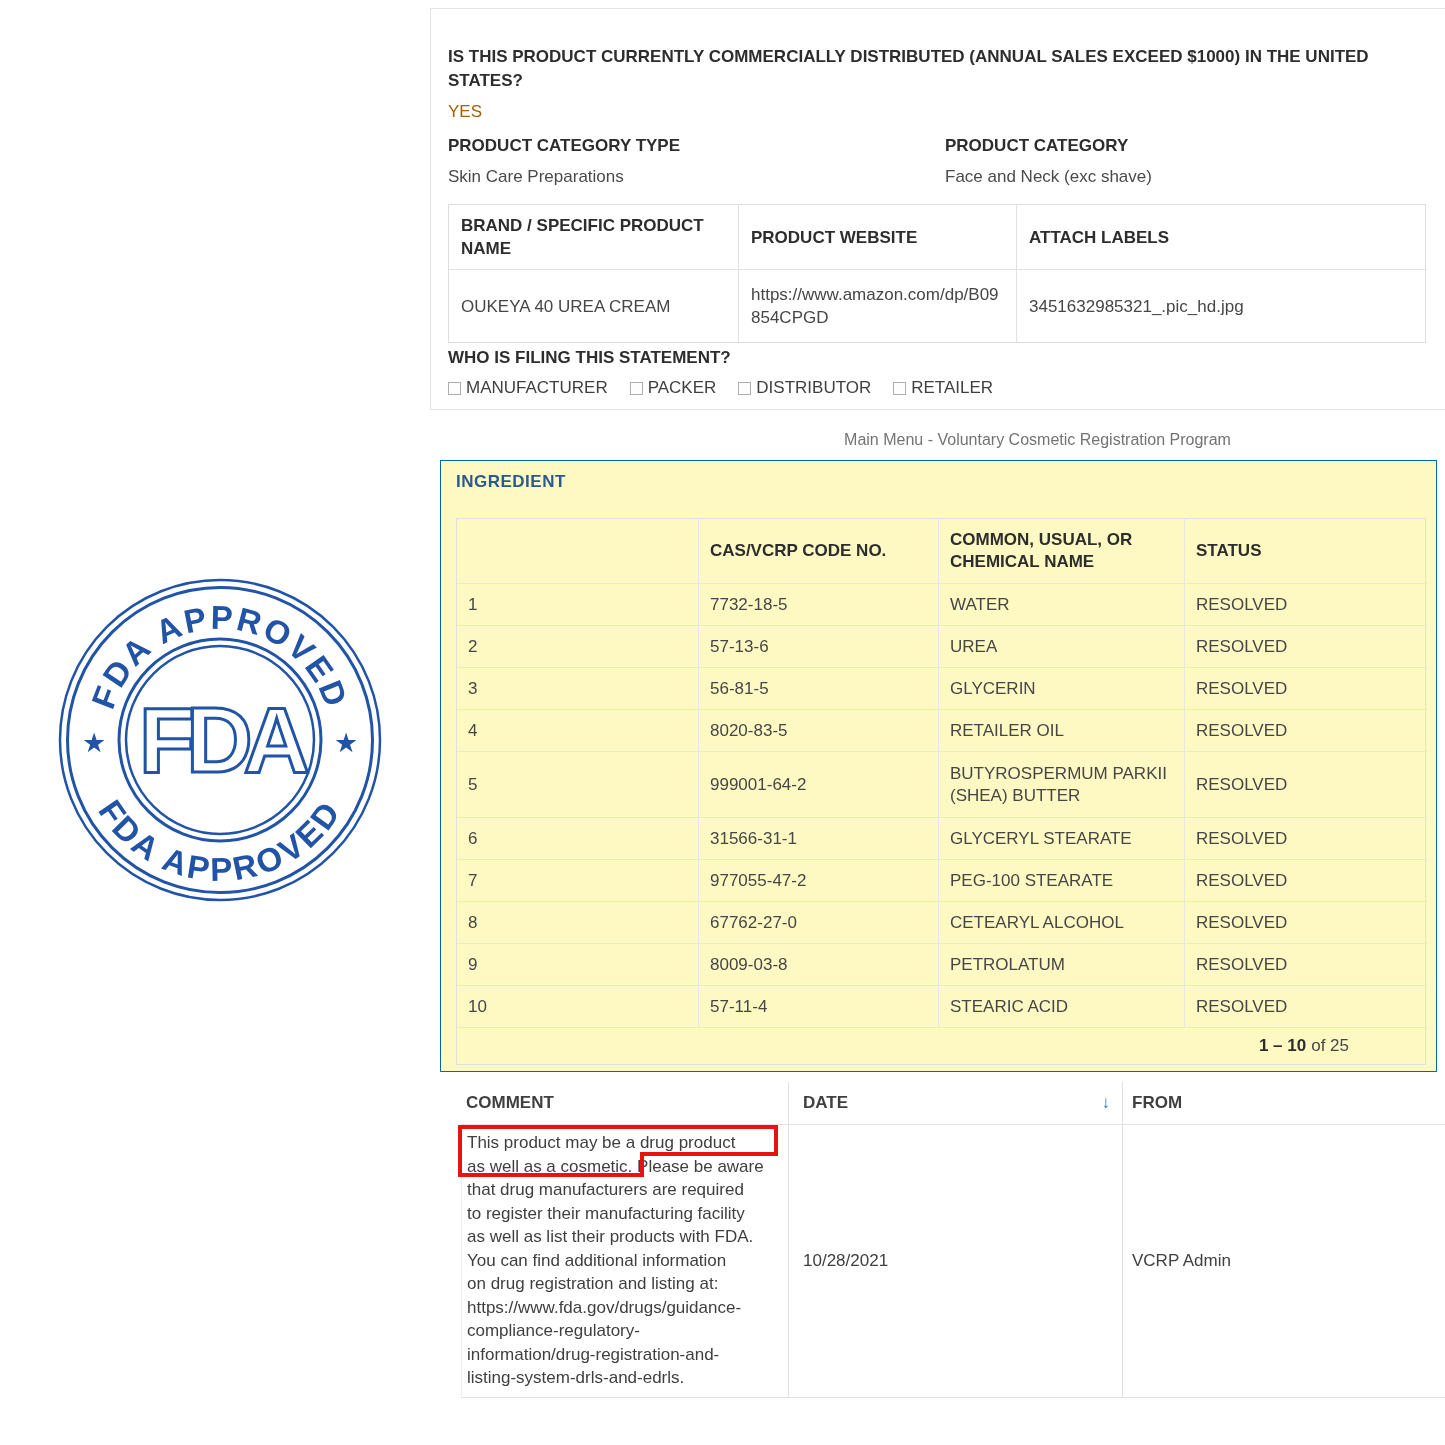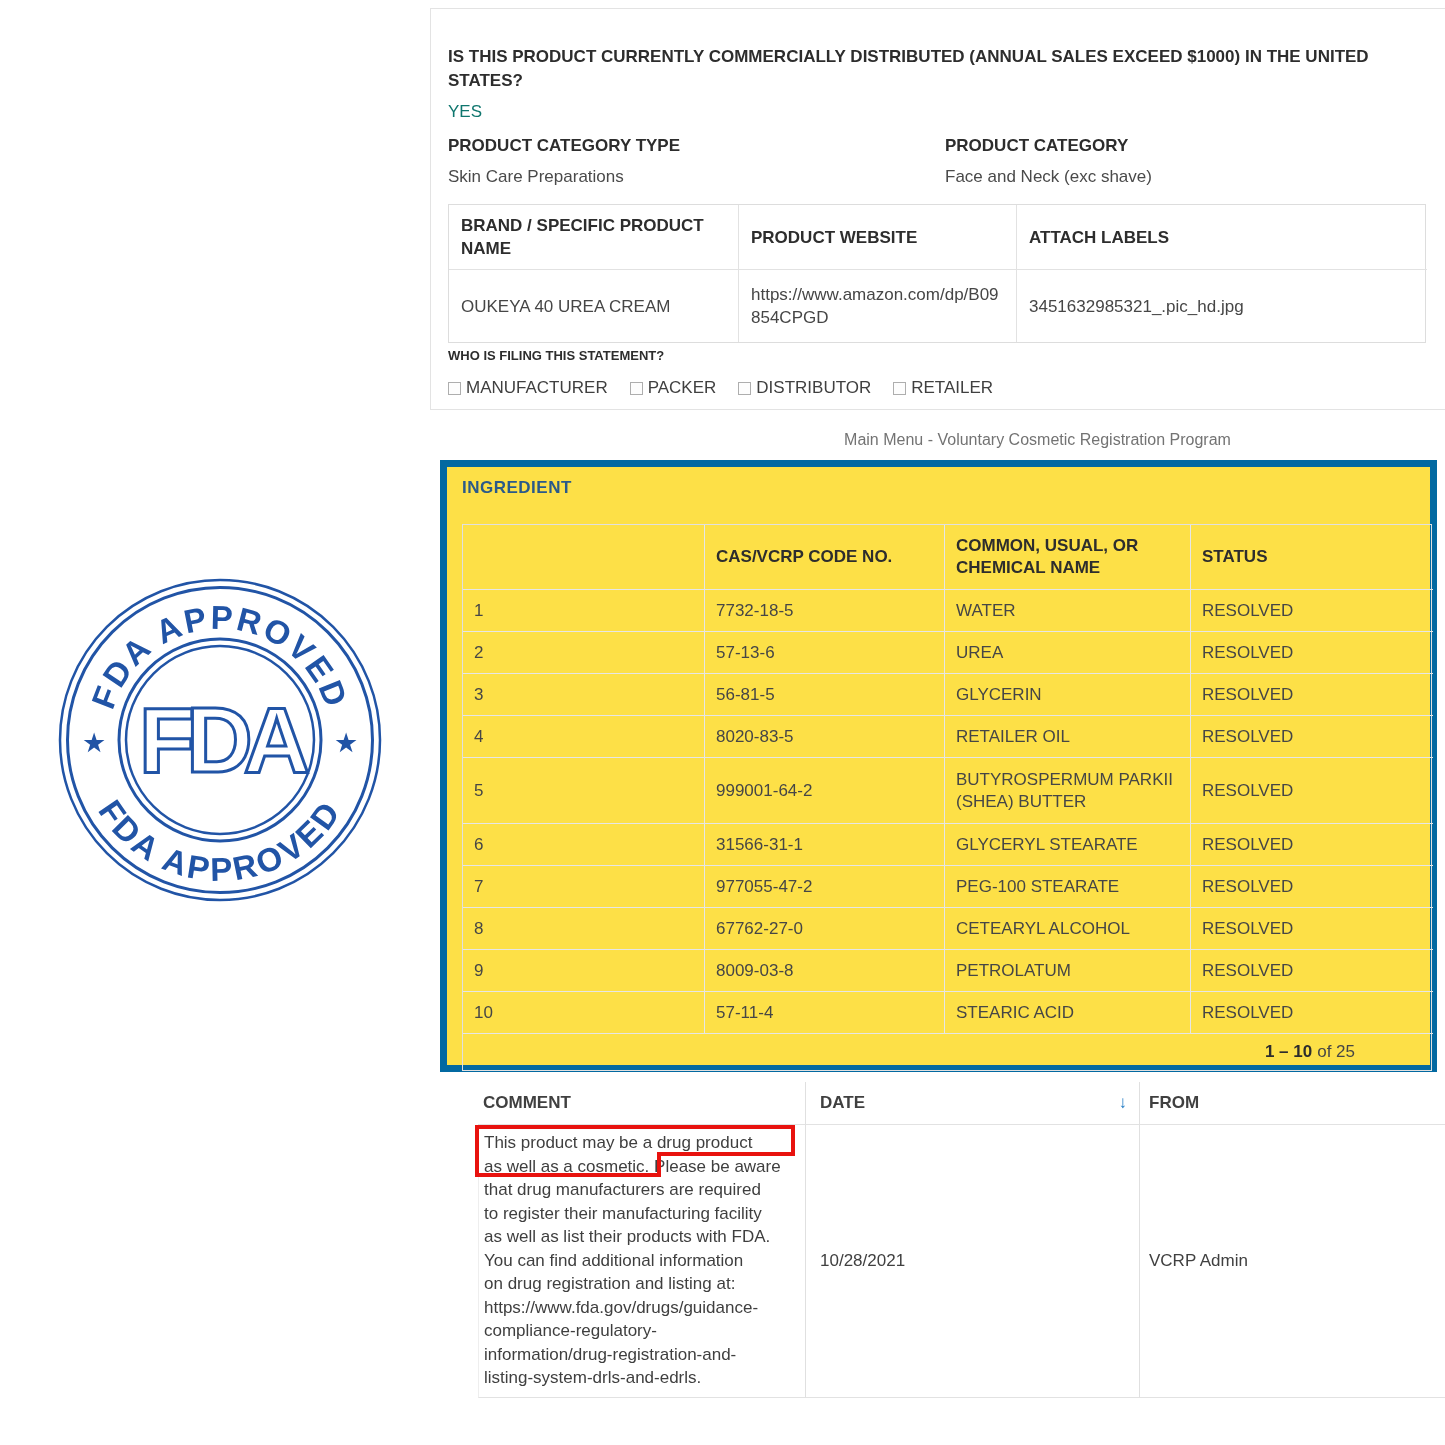--- a/index.html
+++ b/index.html
@@ -8,67 +8,67 @@
 
   .abs { position:absolute; }
 
   
   #stamp { left:55px; top:575px; width:330px; height:330px; }
 
   
   #panel1 { left:430px; top:8px; width:1153px; height:402px; border:1px solid #e3e3e3; background:#fff; }
   .q-title { position:absolute; left:17px; top:36px; width:945px; font-size:17px; font-weight:bold;
              color:#2d2d2d; line-height:24px; }
-  .q-answer { position:absolute; left:17px; top:93px; font-size:17px; color:#0f766e; }
+  .q-answer { position:absolute; left:17px; top:93px; font-size:17px; color:#a16207; }
   .lbl { position:absolute; top:127px; font-size:17px; font-weight:bold; color:#2d2d2d; }
   .val { position:absolute; top:158px; font-size:17px; color:#4a4a4a; }
   .col-a { left:17px; } .col-b { left:514px; }
 
   #brand-table { position:absolute; left:17px; top:195px; width:978px;
                  display:grid; grid-template-columns:290px 278px 410px; grid-template-rows:65px 72px;
                  border:1px solid #dddddd; }
   #brand-table > div { border-right:1px solid #e2e2e2; border-bottom:1px solid #e2e2e2;
                        display:flex; align-items:center; padding:6px 12px; font-size:17px; color:#464646;
                        line-height:23px; }
   #brand-table > div:nth-child(3n) { border-right:none; }
   #brand-table > div:nth-child(n+4) { border-bottom:none; }
   #brand-table .hdr { font-weight:bold; color:#2d2d2d; }
   .link-text { color:#4288b5; overflow-wrap:anywhere; }
   .wrap-any { overflow-wrap:anywhere; }
 
-  .filer-q { position:absolute; left:17px; top:339px; font-size:13px; font-weight:bold; color:#2d2d2d; }
+  .filer-q { position:absolute; left:17px; top:339px; font-size:17px; font-weight:bold; color:#2d2d2d; }
   #filer-options { position:absolute; left:17px; top:369px; display:flex; gap:22px; align-items:center; }
   .filer-item { display:flex; align-items:center; gap:5px; }
   .cbx { width:13px; height:13px; border:1px solid #aeaeae; background:#fdfdfd; display:inline-block; }
   .filer-item span.txt { font-size:17px; color:#404040; }
 
   
   #main-menu-caption { left:430px; top:431px; width:1015px; padding-left:200px; text-align:center;
                        font-size:16px; color:#737373; }
 
   
-  #panel2 { left:440px; top:460px; width:997px; height:612px; border:7px solid #0369a1; background:#fde047; }
+  #panel2 { left:440px; top:460px; width:997px; height:612px; border:1px solid #0369a1; background:#fef9c3; }
   .ing-title { position:absolute; left:15px; top:11px; font-size:17px; font-weight:bold;
                color:#2a5a8a; letter-spacing:0.5px; }
   #ing-table { position:absolute; left:15px; top:57px; width:970px;
                display:grid; grid-template-columns:242px 240px 246px 242px;
                grid-template-rows:65px 42px 42px 42px 42px 66px 42px 42px 42px 42px 42px 36px;
                border:1px solid #e0e0e0; }
   #ing-table > div { border-right:1px solid #e6e6e6; border-bottom:1px solid #e6e6e6;
                      display:flex; align-items:center; padding:4px 11px; font-size:17px; color:#464646;
                      line-height:22px; }
   #ing-table > div:nth-child(4n) { border-right:none; }
   #ing-table .hdr { font-weight:bold; color:#2d2d2d; }
   #ing-table .pager { grid-column:1 / -1; border-right:none; border-bottom:none;
                       justify-content:flex-end; padding-right:78px; }
   .pager b { color:#2d2d2d; }
   .pager span { color:#464646; margin-left:5px; }
 
   
-  #comments { left:454px; top:1082px; width:854px;
+  #comments { left:437px; top:1082px; width:854px;
               display:grid; grid-template-columns:328px 334px 328px; grid-template-rows:43px 273px;padding-left:24px; }
   #comments > div { font-size:17px; color:#404040; }
   .c-hdr { font-weight:bold; color:#2d2d2d; display:flex; align-items:center;
            border-bottom:1px solid #e2e2e2; }
   .c-hdr.h1 { padding-left:5px; border-right:1px solid #e0e0e0; }
   .c-hdr.h2 { padding-left:14px; border-right:1px solid #e0e0e0; }
   .c-hdr.h3 { padding-left:9px; border-right:1px solid #e6e6e6; }
   .sort-arrow { margin-left:auto; padding-right:12px; color:#1d78c2; font-weight:normal; font-size:17px; }
   .c-body { border-bottom:1px solid #e2e2e2; }
   .c-comment { position:relative; padding:6px 10px 0 5px; border-right:1px solid #e0e0e0;

